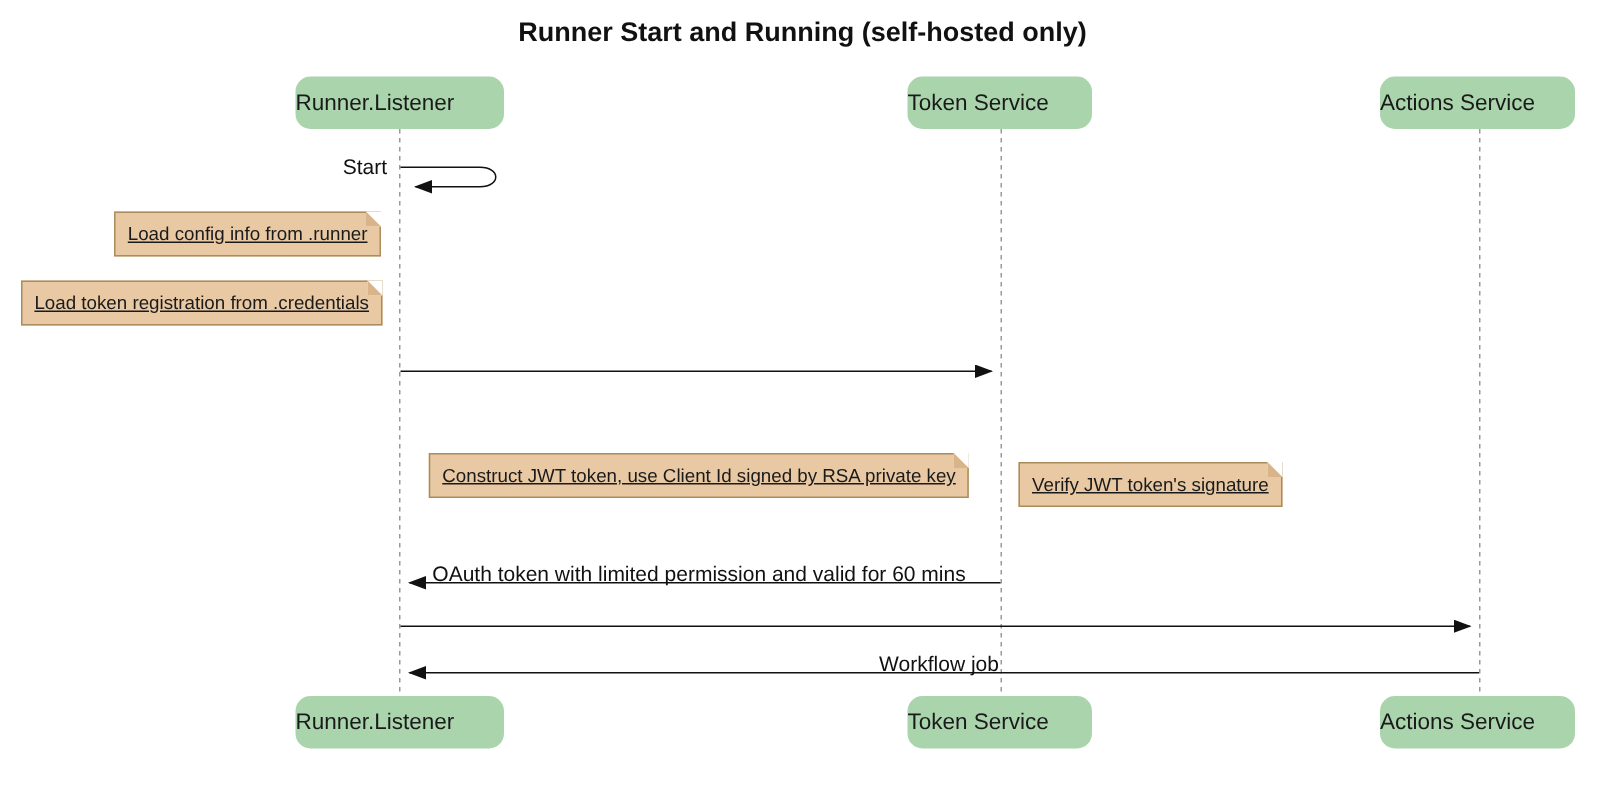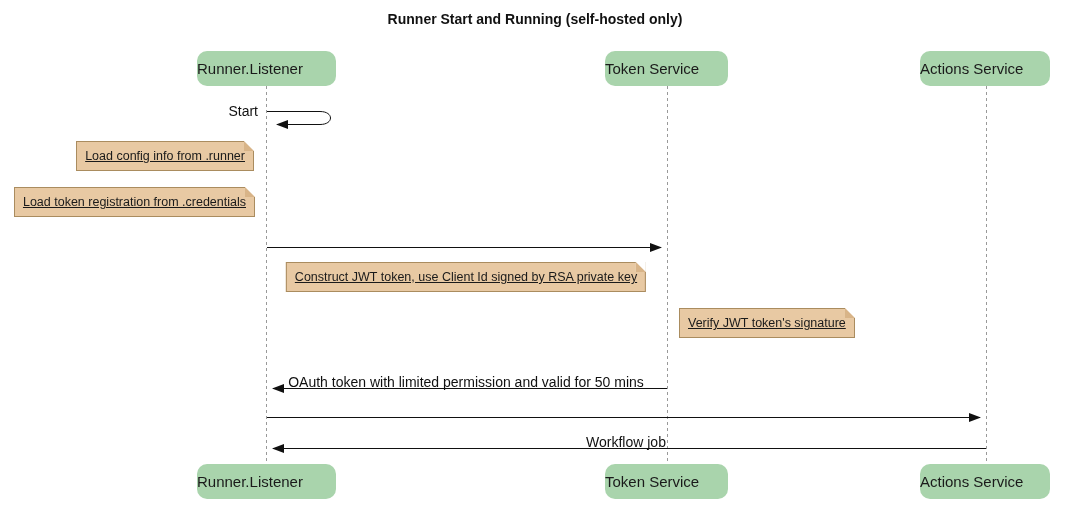--- a/index.html
+++ b/index.html
@@ -6,21 +6,21 @@
   .diagram {
     position:relative;
     width:1070px; height:525px;
     background:#ffffff;
     font-family:"Liberation Sans", sans-serif;
     color:#1a1a1a;
     overflow:hidden;
   }
   .title {
     position:absolute; left:0; top:11px; width:1070px;
-    text-align:center; font-size:14px; font-weight:bold; color:#111111;
+    text-align:center; font-size:18px; font-weight:bold; color:#111111;
   }
   svg.layer { position:absolute; left:0; top:0; }
   .actor {
     position:absolute; height:35px;
     background:#a9d4ac;
     border-radius:10px;
     display:flex; align-items:center; 
     font-size:15px; color:#1a1a1a;
     box-sizing:border-box;
   }
@@ -34,21 +34,21 @@
   .note {
     position:absolute;
     background:#e8c9a3;
     border:1px solid #aa8c5f;
     padding:6px 8px;
     font-size:12.5px; line-height:16px; color:#1a1a1a;
     white-space:nowrap;
     box-sizing:border-box;
     text-decoration:underline;
   }
-  .note.centered { transform:translateX(-50%); text-align:center; }
+  .note.centered { transform:translateX(-50%); text-align:center;margin-top:40px; }
   .note.left-text { text-align:left; }
   .note .fold {
     content:""; position:absolute; top:-1px; right:-1px;
     width:0; height:0;
     border-top:10px solid #ffffff;
     border-left:10px solid #d8b488;
   }
   .note-line { display:block; }
 </style>
 </head>
@@ -94,21 +94,21 @@
     <span>Runner.Listener</span>
   </div>
   <div class="actor" style="left:605px; top:464px; width:123px;">
     <span>Token Service</span>
   </div>
   <div class="actor" style="left:920px; top:464px; width:130px;">
     <span>Actions Service</span>
   </div>
 
   <div class="msg-label right-anchored" style="right:812px; top:103px;">Start</div>
-  <div class="msg-label" style="left:466px; top:374px;">OAuth token with limited permission and valid for 50 mins</div>
+  <div class="msg-label" style="left:466px; top:374px;">OAuth token with limited permission and valid for 60 mins</div>
   <div class="msg-label" style="left:626px; top:434px;">Workflow job</div>
 
   <div class="note" style="right:816px; top:141px;">
     <span class="note-line">Load config info from .runner</span>
     <span class="fold"></span>
   </div>
 
   <div class="note" style="right:815px; top:187px;">
     <span class="note-line">Load token registration from .credentials</span>
     <span class="fold"></span>

